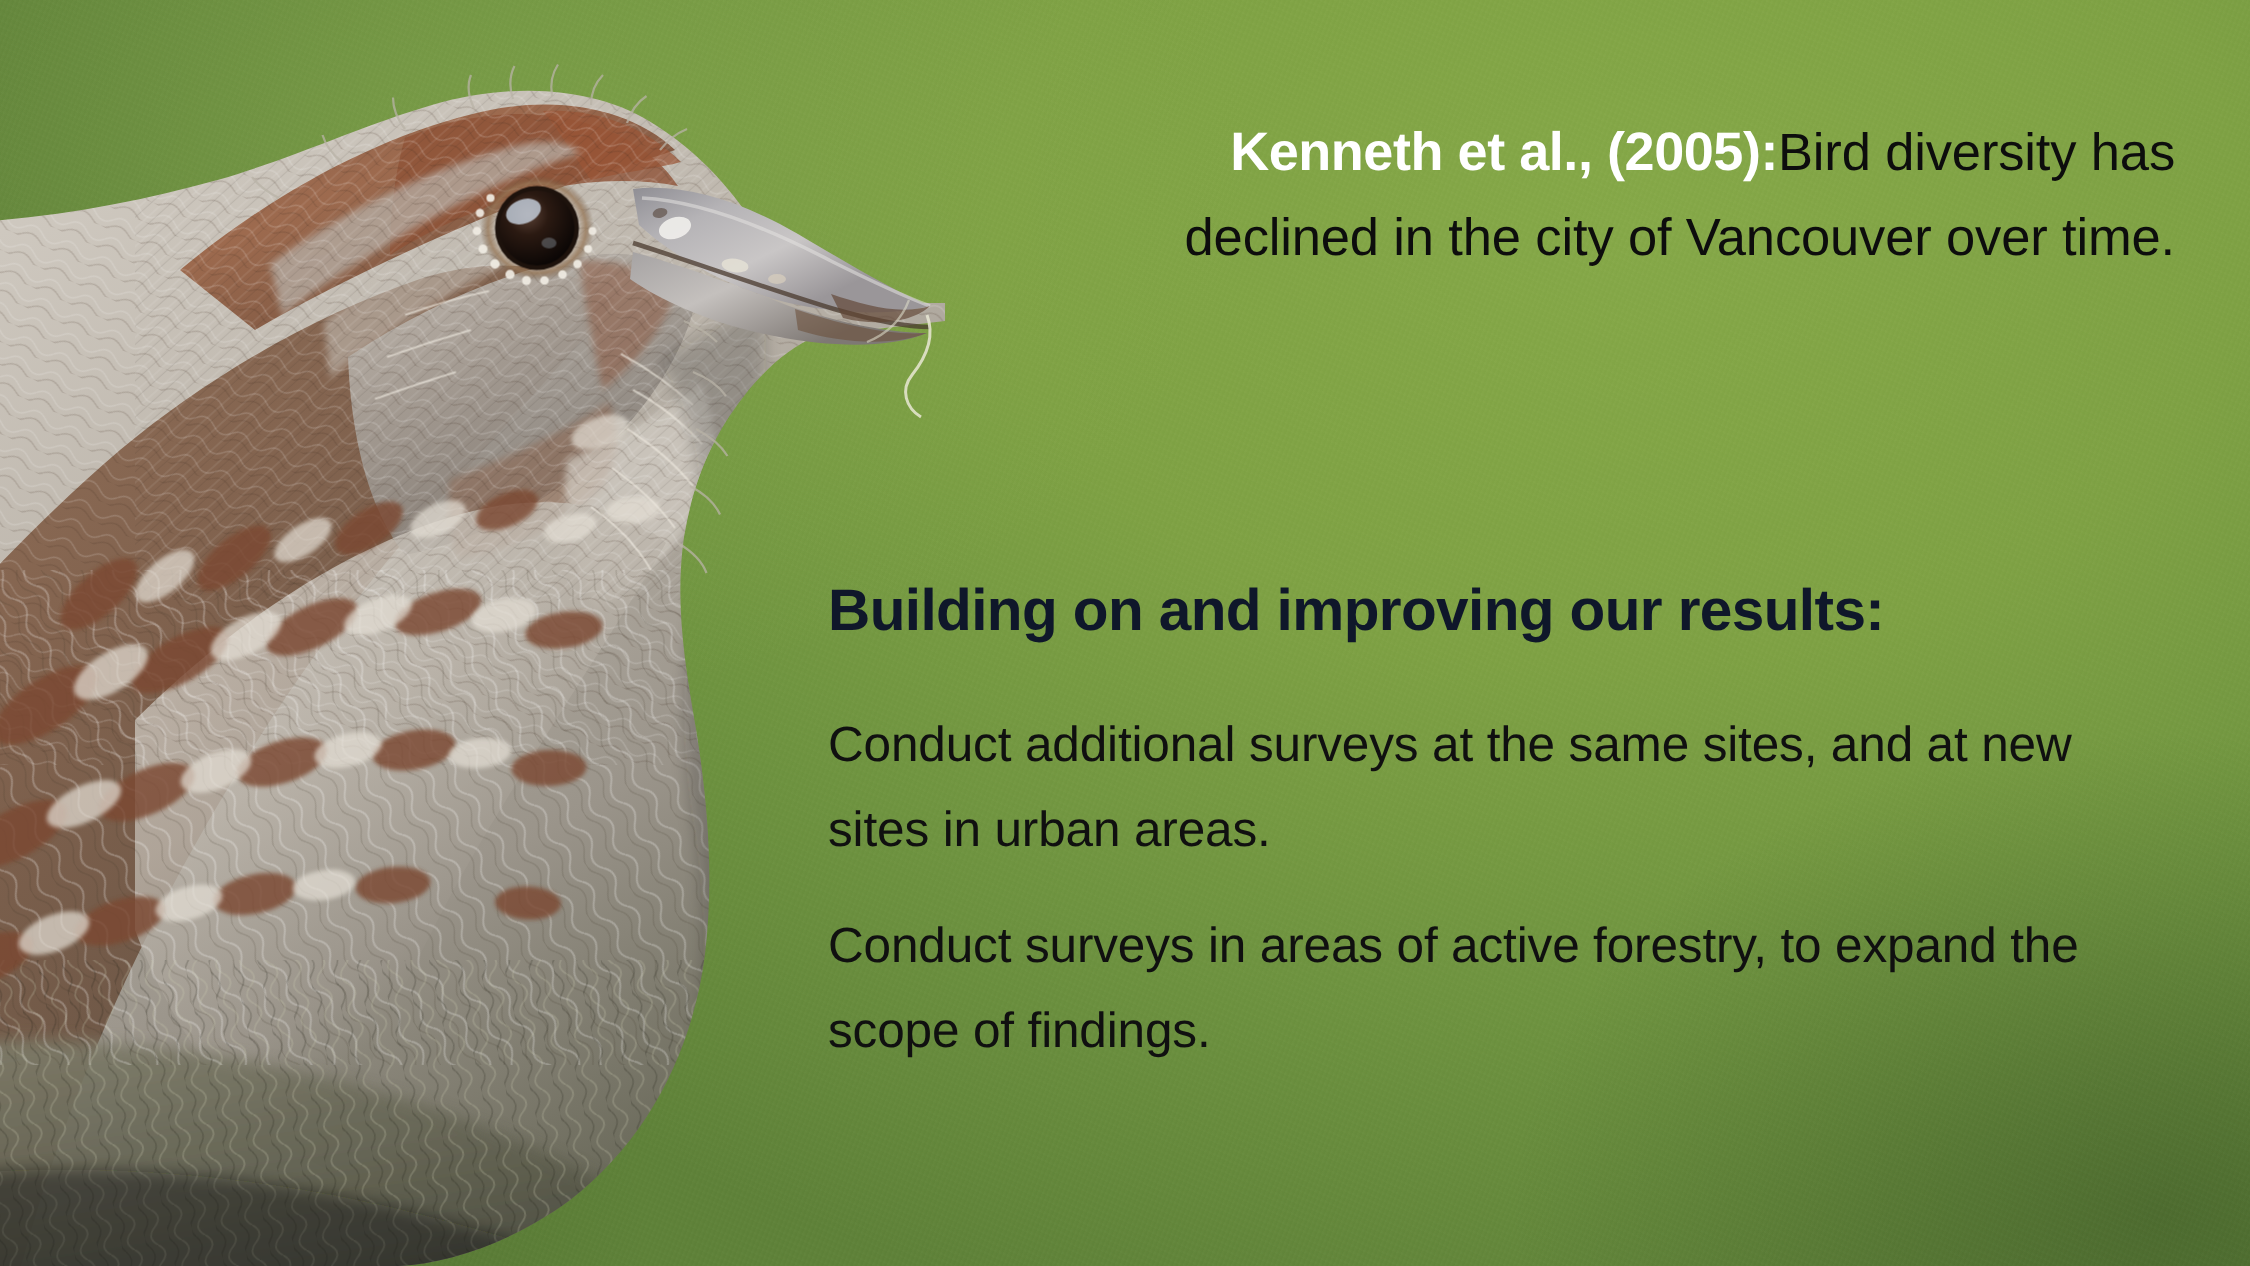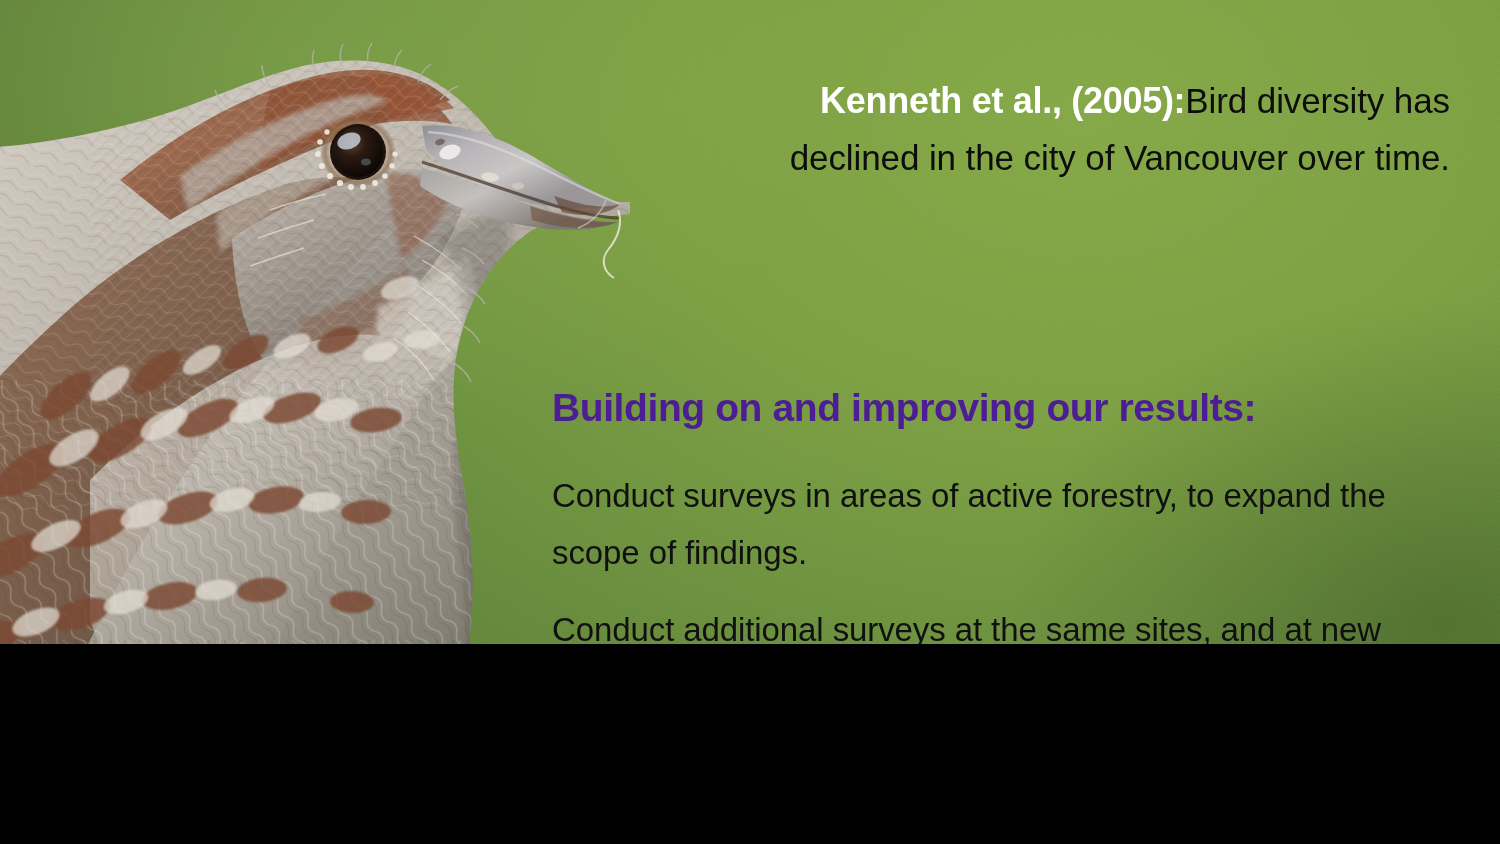--- a/index.html
+++ b/index.html
@@ -3,21 +3,21 @@
 <meta charset="utf-8">
 <style>
   html, body {
     margin: 0;
     padding: 0;
     background: #000;
   }
   #slide {
     position: relative;
     width: 1500px;
-    height: 644px;
+    height: 844px;
     overflow: hidden;
     font-family: "Liberation Sans", sans-serif;
     background: #7fa244;
   }
 
   
   .bg-base {
     position: absolute;
     inset: 0;
     background:
@@ -71,21 +71,21 @@
     font-size: 36px;
     letter-spacing: -0.3px;
   }
 
   .results-heading {
     position: absolute;
     left: 552px;
     top: 386px;
     font-size: 39px;
     font-weight: bold;
-    color: #4c1d95;
+    color: #0f172a;
     letter-spacing: -0.4px;
     white-space: nowrap;
   }
 
   .bullets {
     position: absolute;
     left: 552px;
     top: 467px;
     width: 900px;
   }
@@ -398,18 +398,18 @@
 
   <div class="text-layer">
 
     <div class="citation-block">
       <span class="citation-strong">Kenneth et al., (2005):</span><span>Bird diversity has declined in the city of Vancouver over time.</span>
     </div>
 
     <div class="results-heading">Building on and improving our results:</div>
 
     <div class="bullets">
+      <p class="bullet-para">Conduct additional surveys at the same sites, and at new sites in urban areas.</p>
       <p class="bullet-para">Conduct surveys in areas of active forestry, to expand the scope of findings.</p>
-      <p class="bullet-para">Conduct additional surveys at the same sites, and at new sites in urban areas.</p>
     </div>
 
   </div>
 </div>
 
 </body></html>

